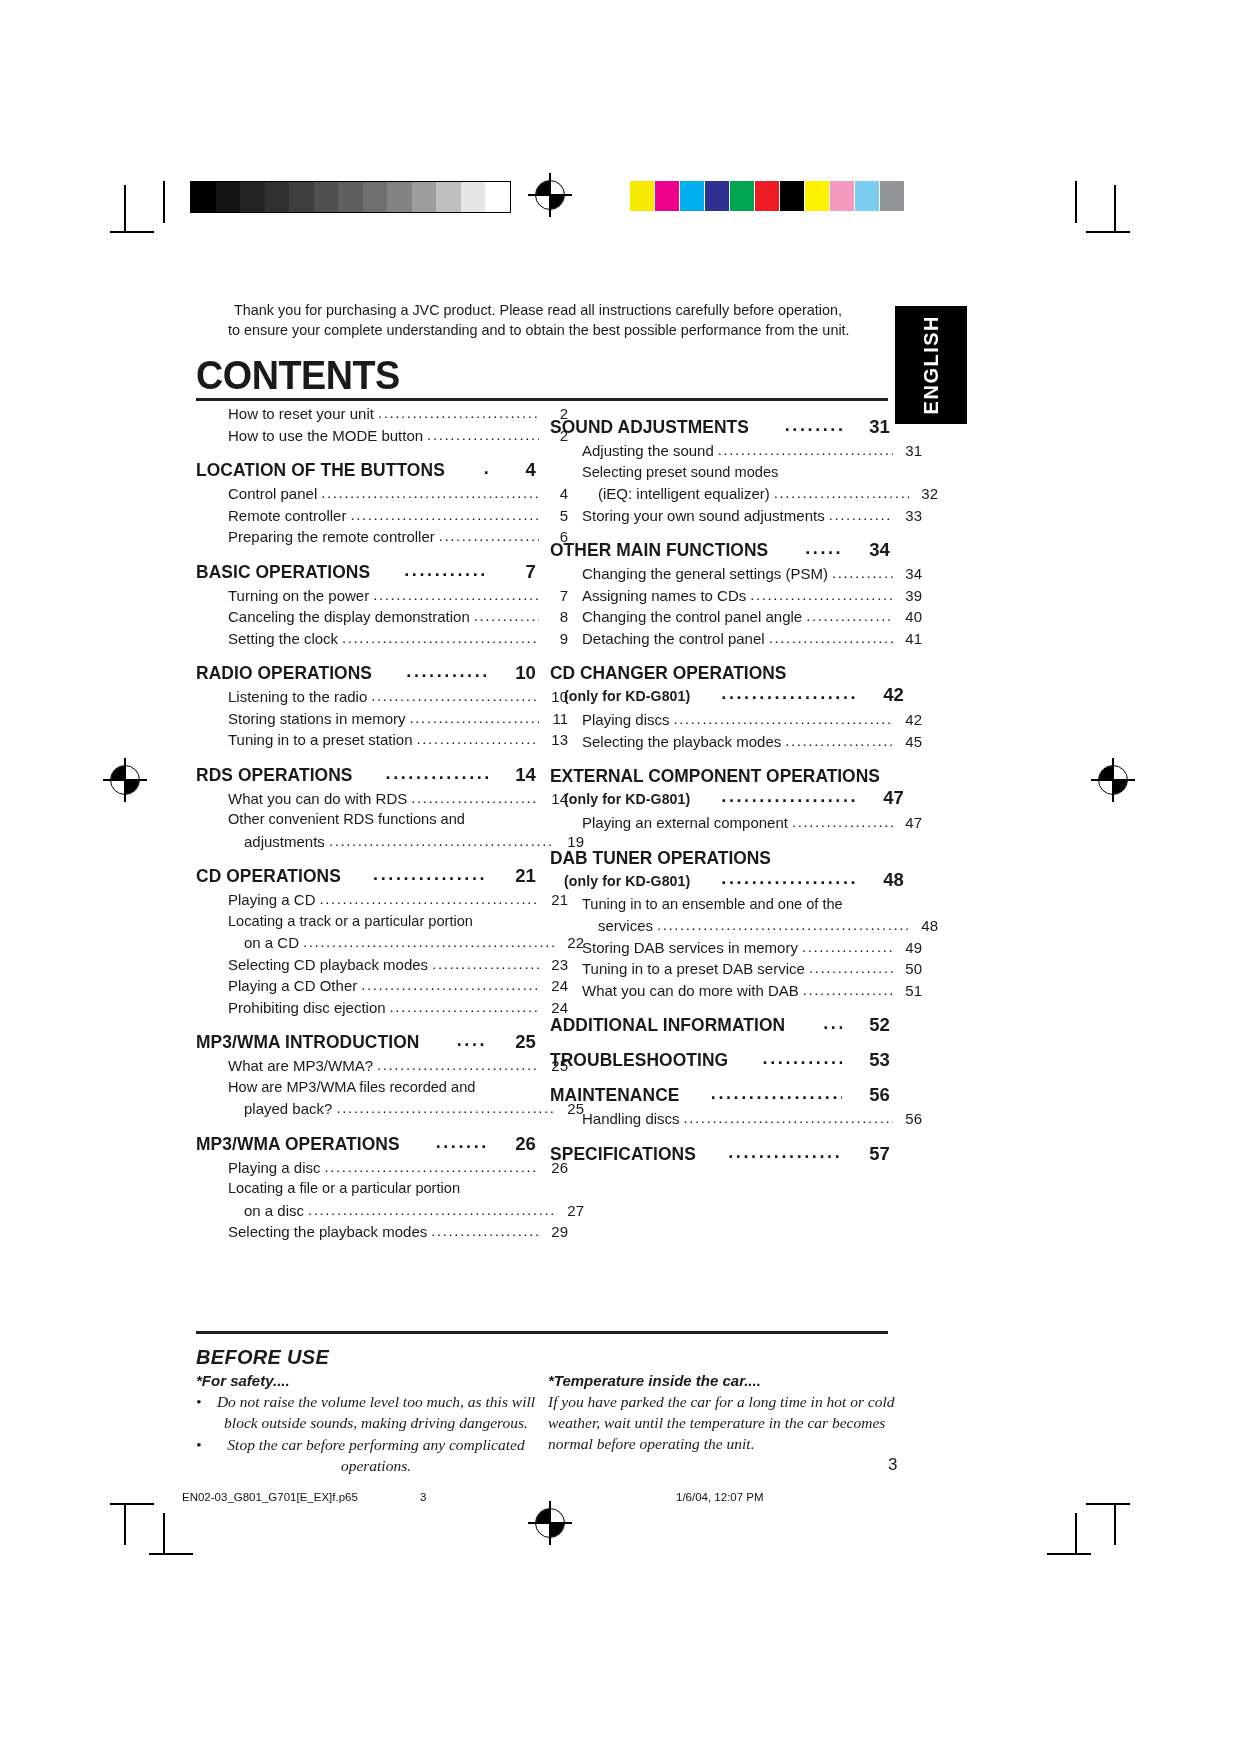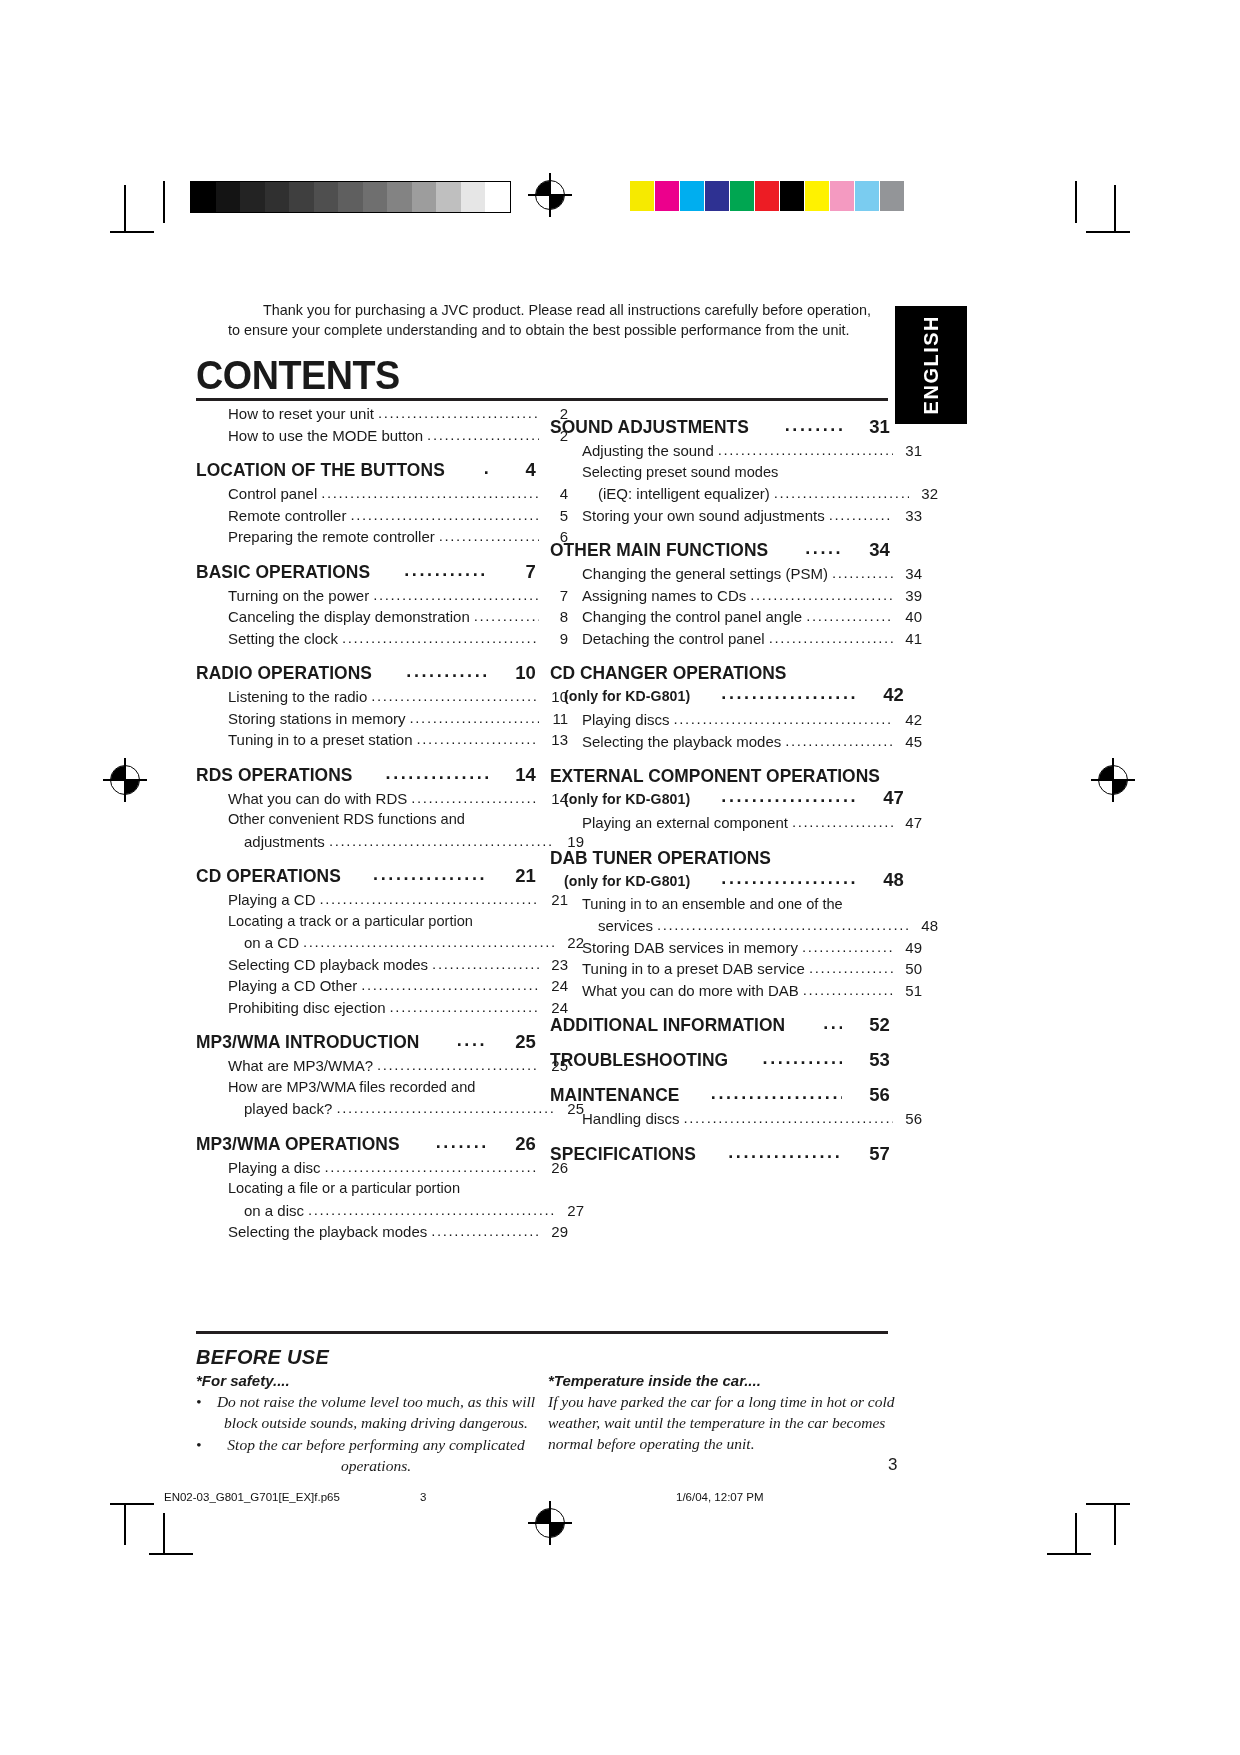--- a/index.html
+++ b/index.html
@@ -69,21 +69,21 @@
   
   .intro {
     position: absolute;
     left: 228px;
     top: 300px;
     width: 645px;
     font-size: 14.4px;
     line-height: 20px;
     text-align: left;
   }
-  .intro .l1 { padding-left: 6px; margin-left: 29px; }
+  .intro .l1 { padding-left: 6px; }
 
   
   .contents-title {
     position: absolute;
     left: 196px;
     top: 352px;
     font-size: 41px;
     font-weight: bold;
     letter-spacing: -0.5px;
     font-family: "Liberation Sans Narrow", "Liberation Sans", sans-serif;
@@ -242,21 +242,21 @@
 
   
   .footer {
     position: absolute;
     top: 1491px;
     left: 0;
     width: 1240px;
     font-size: 11.5px;
     color: #111;
   }
-  .footer .f-file { position: absolute; left: 164px; }
+  .footer .f-file { position: absolute; left: 182px; }
   .footer .f-page { position: absolute; left: 420px; }
   .footer .f-date { position: absolute; left: 676px; }
 </style>
 </head>
 <body>
 
 <div class="page">
 
   <div class="crop-mark" style="left:124px; top:185px; width:2px; height:48px;"></div>
   <div class="crop-mark" style="left:110px; top:231px; width:44px; height:2px;"></div>

